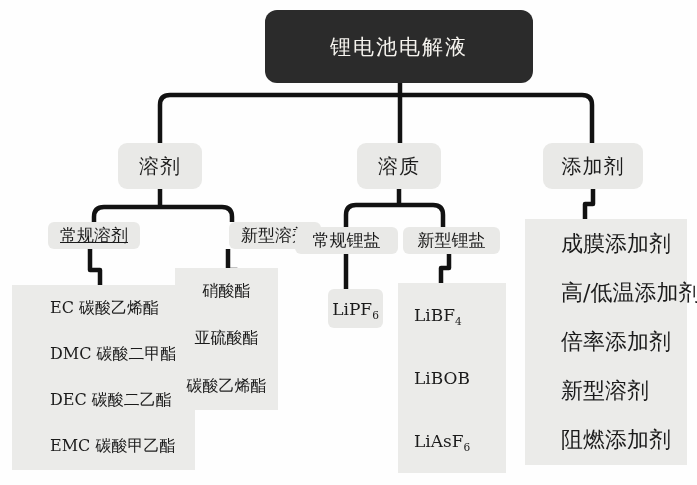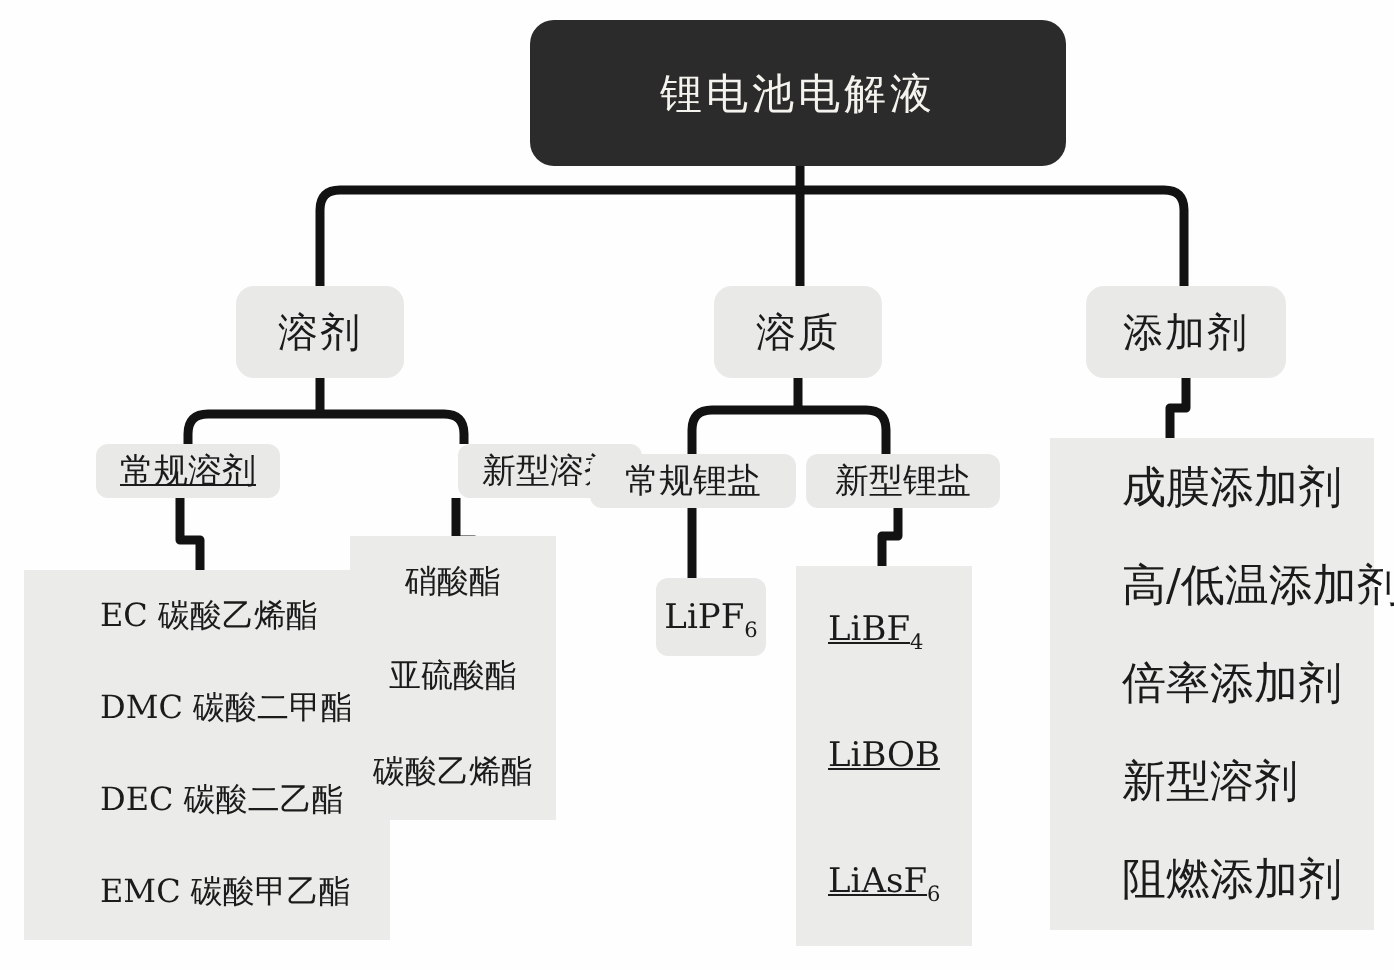--- a/index.html
+++ b/index.html
@@ -94,21 +94,21 @@
     <div class="item">DEC 碳酸二乙酯</div>
     <div class="item">EMC 碳酸甲乙酯</div>
   </div>
 
   <div class="leaf centered" style="left:175px;top:268px;width:103px;height:142px;">
     <div class="item">硝酸酯</div>
     <div class="item">亚硫酸酯</div>
     <div class="item">碳酸乙烯酯</div>
   </div>
 
-  <div class="leaf salts" style="left:398px;top:283px;width:88px;height:190px;text-decoration:underline;">
+  <div class="leaf salts" style="left:398px;top:283px;width:108px;height:190px;">
     <div class="item">LiBF<sub>4</sub></div>
     <div class="item">LiBOB</div>
     <div class="item">LiAsF<sub>6</sub></div>
   </div>
 
   <div class="leaf additives" style="left:525px;top:219px;width:162px;height:246px;">
     <div class="item">成膜添加剂</div>
     <div class="item">高/低温添加剂</div>
     <div class="item">倍率添加剂</div>
     <div class="item">新型溶剂</div>

